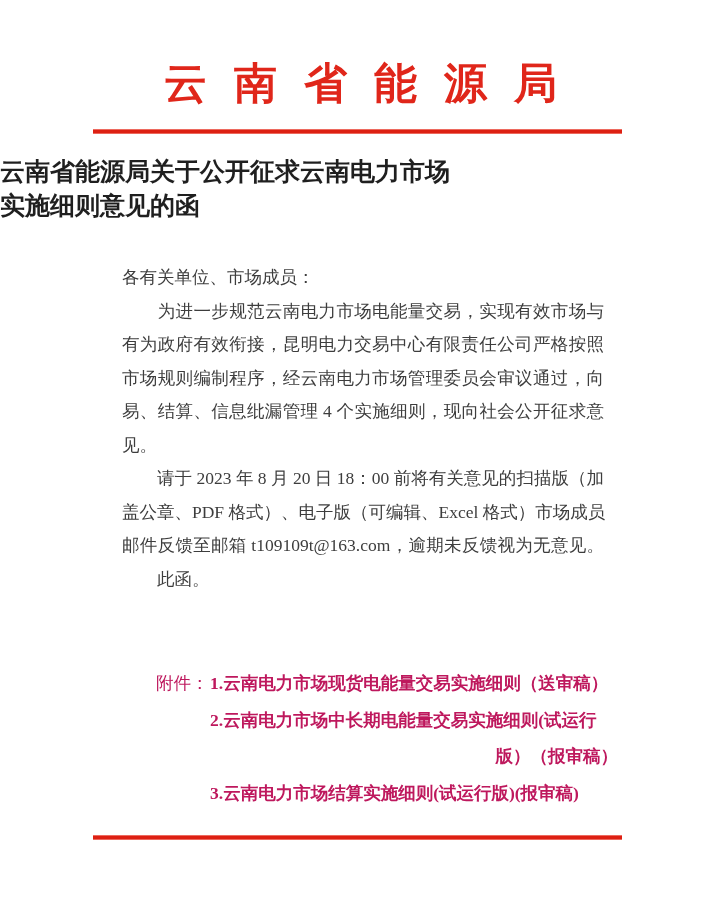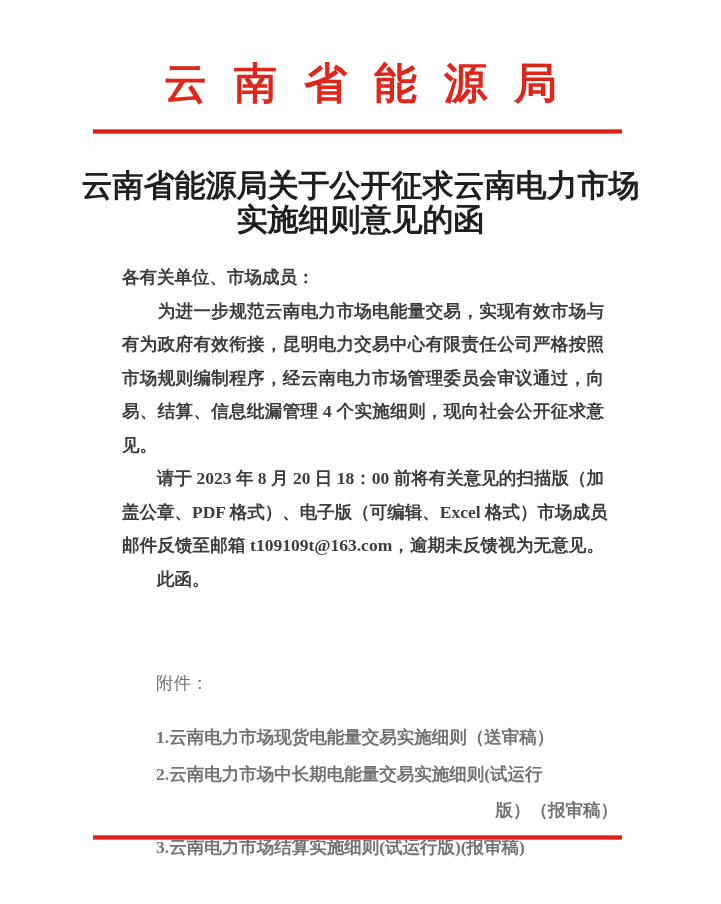--- a/index.html
+++ b/index.html
@@ -37,57 +37,56 @@
     left: 93px;
     width: 529px;
     height: 5px;
     background: linear-gradient(to bottom, #f58f85 0%, #dd2013 30%, #dd2013 72%, #f58f85 100%);
   }
   .rule-top { top: 129px; }
   .rule-bottom { top: 835px; }
   
   .title {
     position: absolute;
-    top: 169px;
+    top: 155px;
     left: 0;
     width: 721px;
-    text-align: center;
+    text-align: left;
     color: #1f1f1f;
-    font-size: 31px;
+    font-size: 25px;
     font-weight: bold;
     line-height: 34px;
   }
   
   .bodytext {
     position: absolute;
     top: 261px;
     left: 122px;
     width: 482px;
     color: #3d3d3d;
     font-size: 17.5px;
     line-height: 33.5px;
   }
   .bl {
     white-space: nowrap;
     text-align: left;
-    font-weight: bold;
   }
   .bl.j {
     text-align: justify;
     text-align-last: justify;
   }
   
   .attachments {
     position: absolute;
     top: 665px;
     left: 156px;
     width: 462px;
     display: flex;
-    flex-direction: column;
-    color: #737373;
+    flex-direction: row;
+    color: #be185d;
     font-size: 17.5px;
     line-height: 36.5px;
   }
   .att-label {
     flex: 0 0 54px;
     white-space: nowrap;
   }
   .att-items {
     flex: 1 1 auto;
   }

